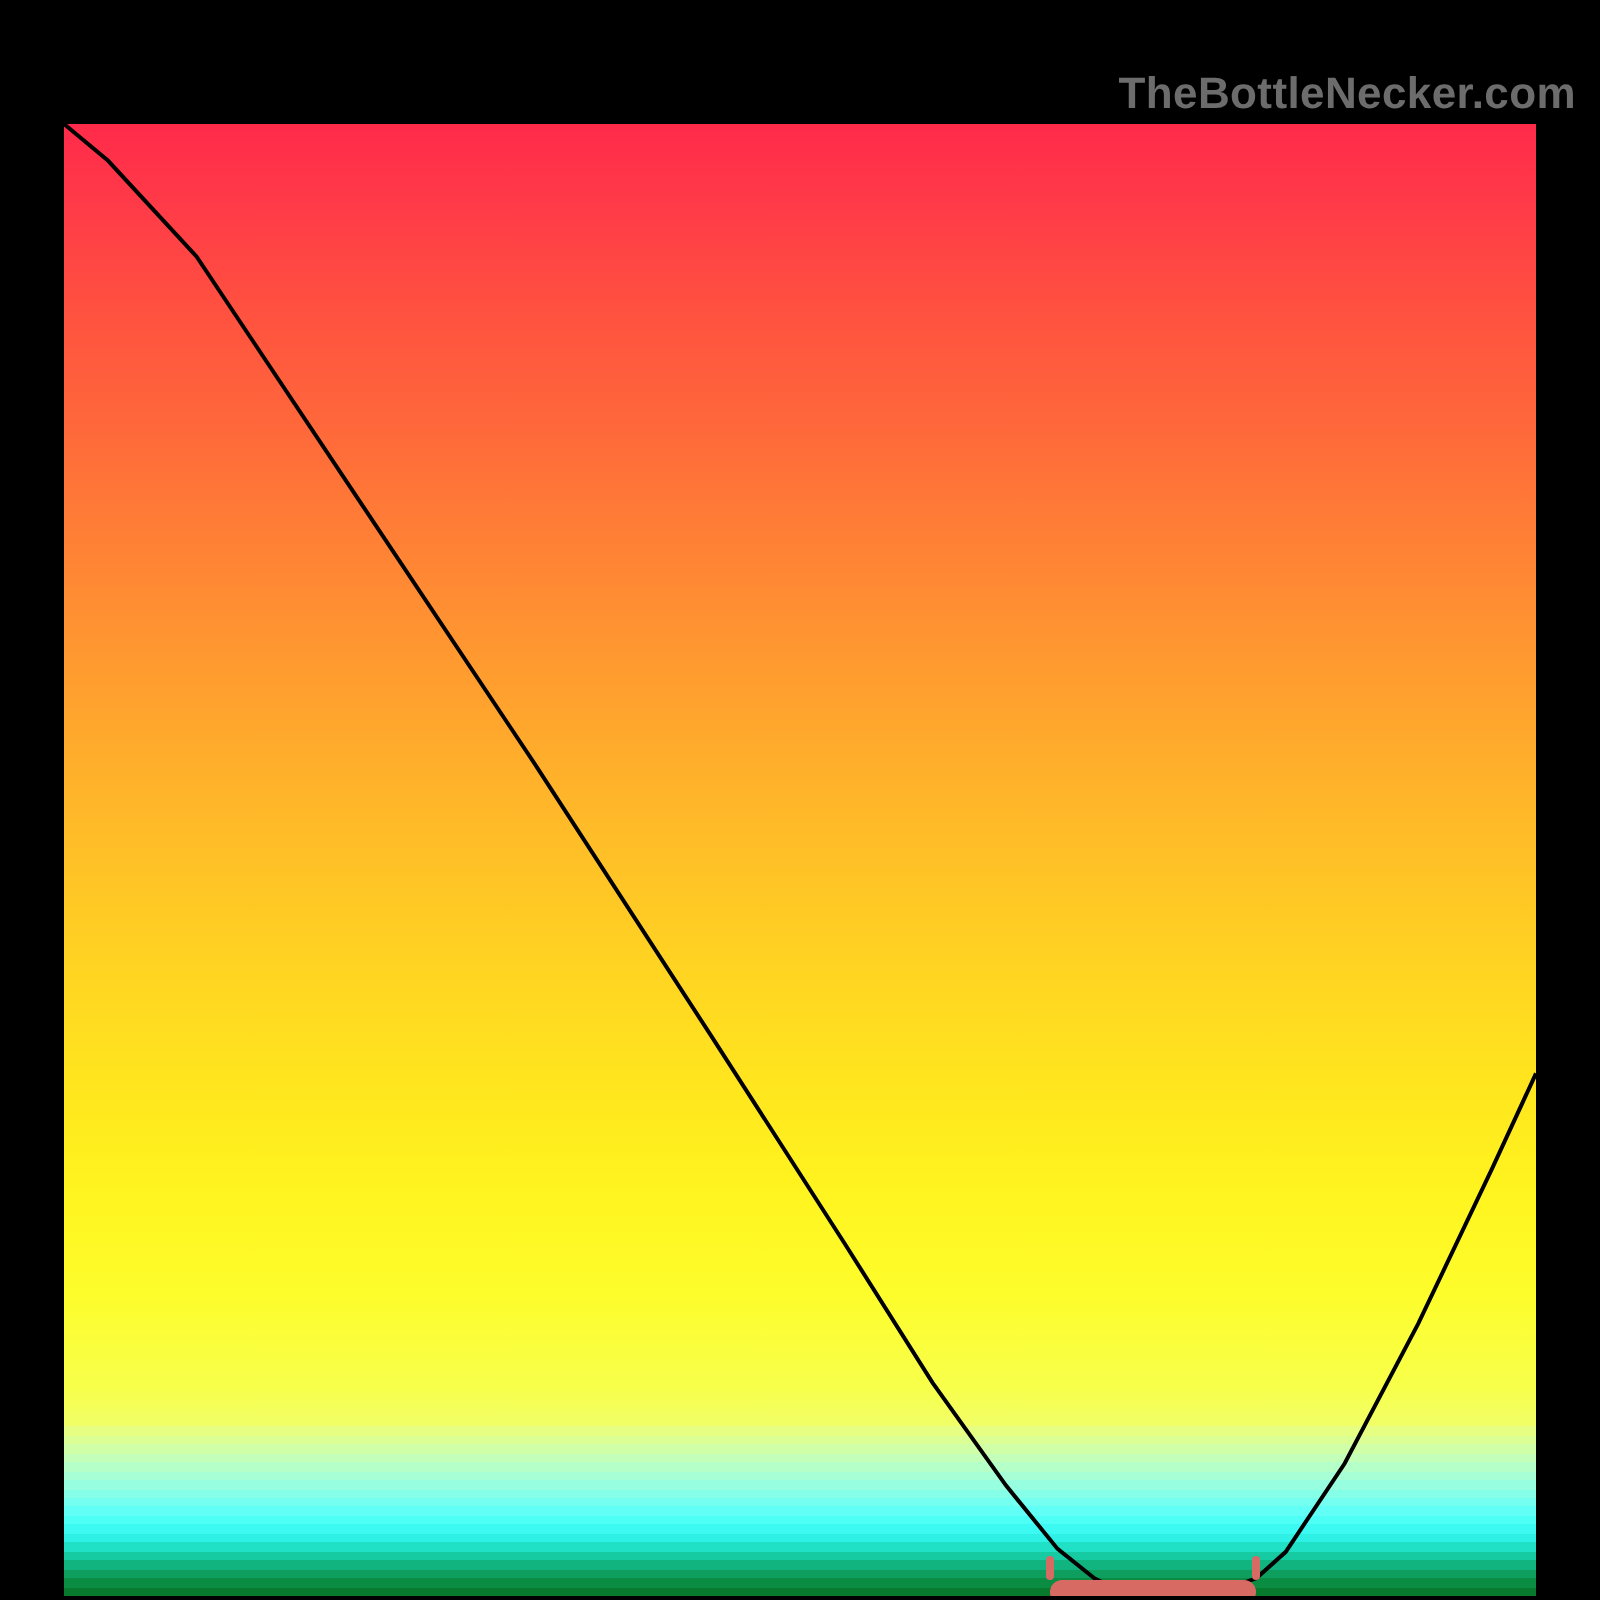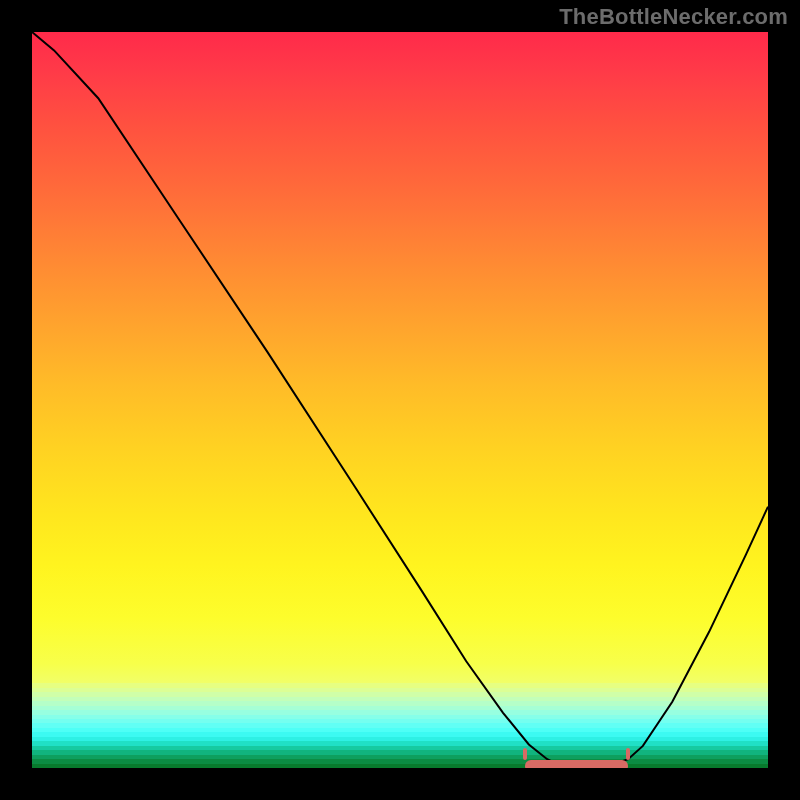--- a/index.html
+++ b/index.html
@@ -8,20 +8,21 @@
     width: 800px;
     height: 800px;
     background: #000;
     overflow: hidden;
   }
   .frame {
     position: relative;
     width: 800px;
     height: 713px;
     background: #000;
+    margin-top: 30px;
   }
   .watermark {
     position: absolute;
     top: 4px;
     right: 12px;
     font-family: Arial, Helvetica, sans-serif;
     font-size: 22px;
     font-weight: 600;
     color: #6c6c6c;
     letter-spacing: 0.2px;

